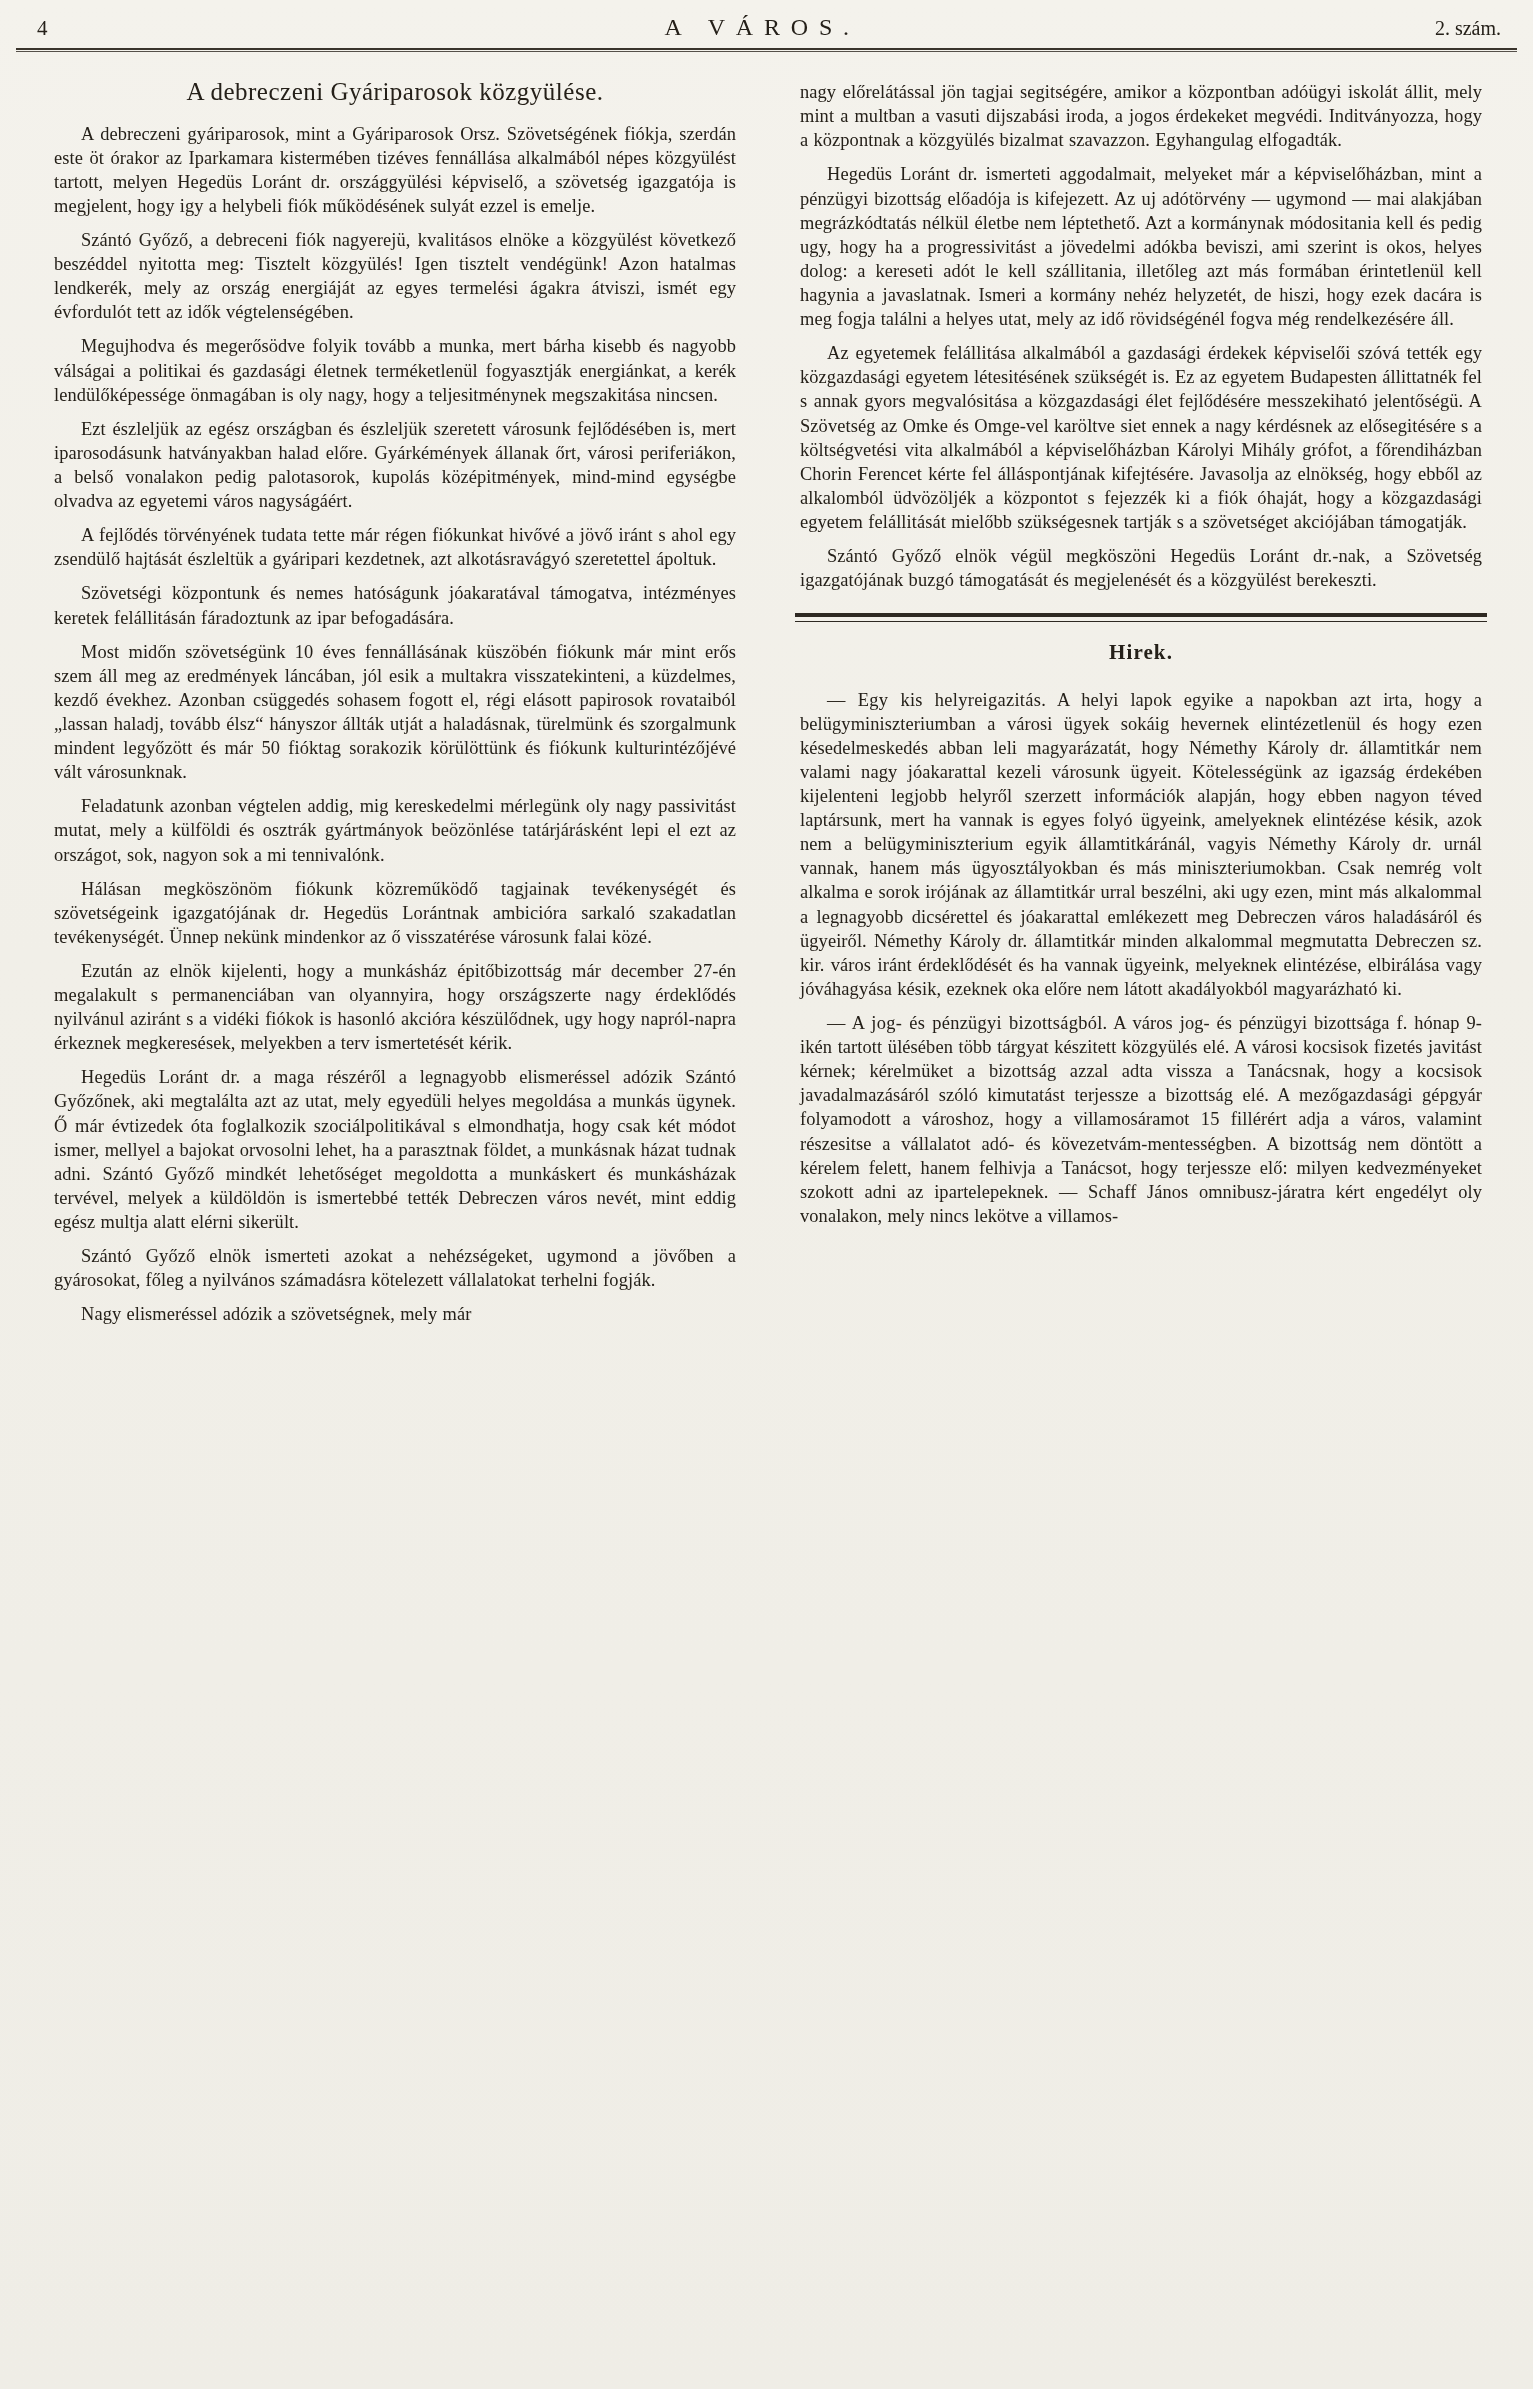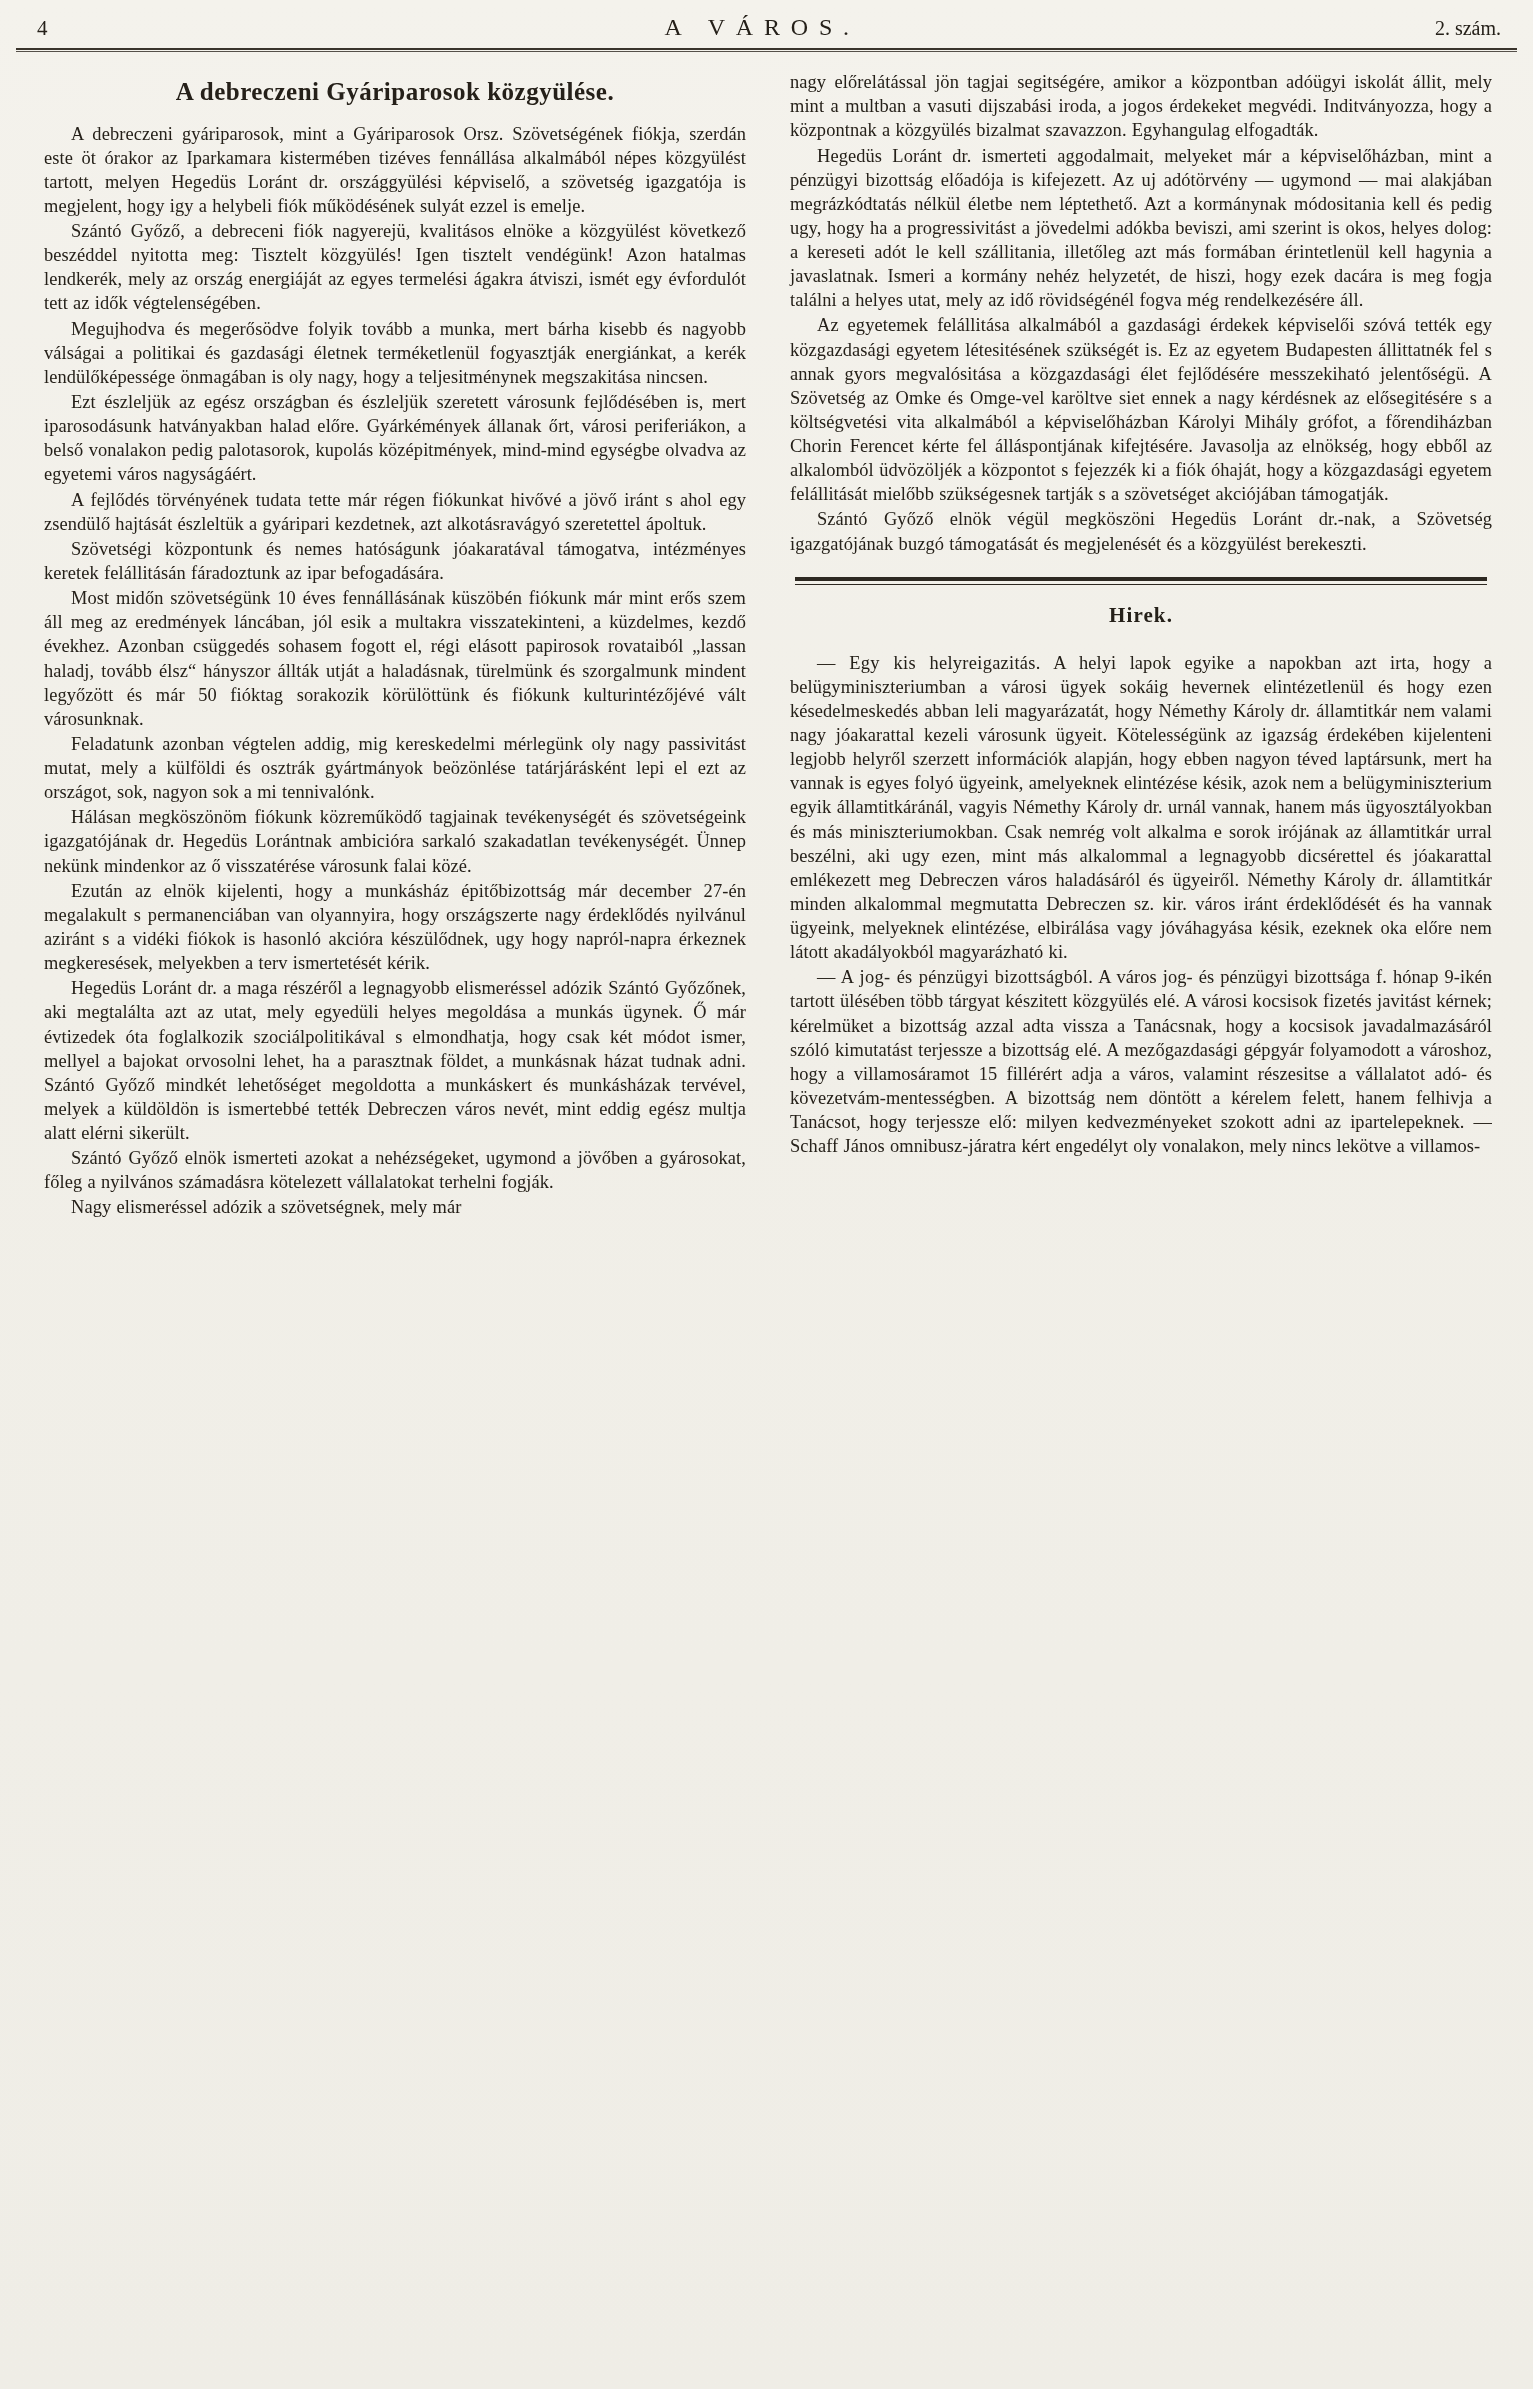--- a/index.html
+++ b/index.html
@@ -46,27 +46,27 @@
     gap:44px;
     padding:18px 41px 0 44px;
     box-sizing:border-box;
   }
   .col{
     flex:1 1 0;
     min-width:0;
   }
   .article-title{
     font-size:25px;
-    font-weight:bold;
+    font-weight:normal;
     text-align:center;
     margin:7.4px 0 16px 0;
     letter-spacing:0.5px;
   }
   p.body-par{
-    margin:0;
+    margin:10px;
     font-size:18.4px;
     line-height:1.31;
     text-align:justify;
     text-indent:27px;
     letter-spacing:0.1px;
     word-spacing:0.5px;
   }
   p.body-par + p.body-par{margin-top:1.1px;}
   
   .section-divider{

